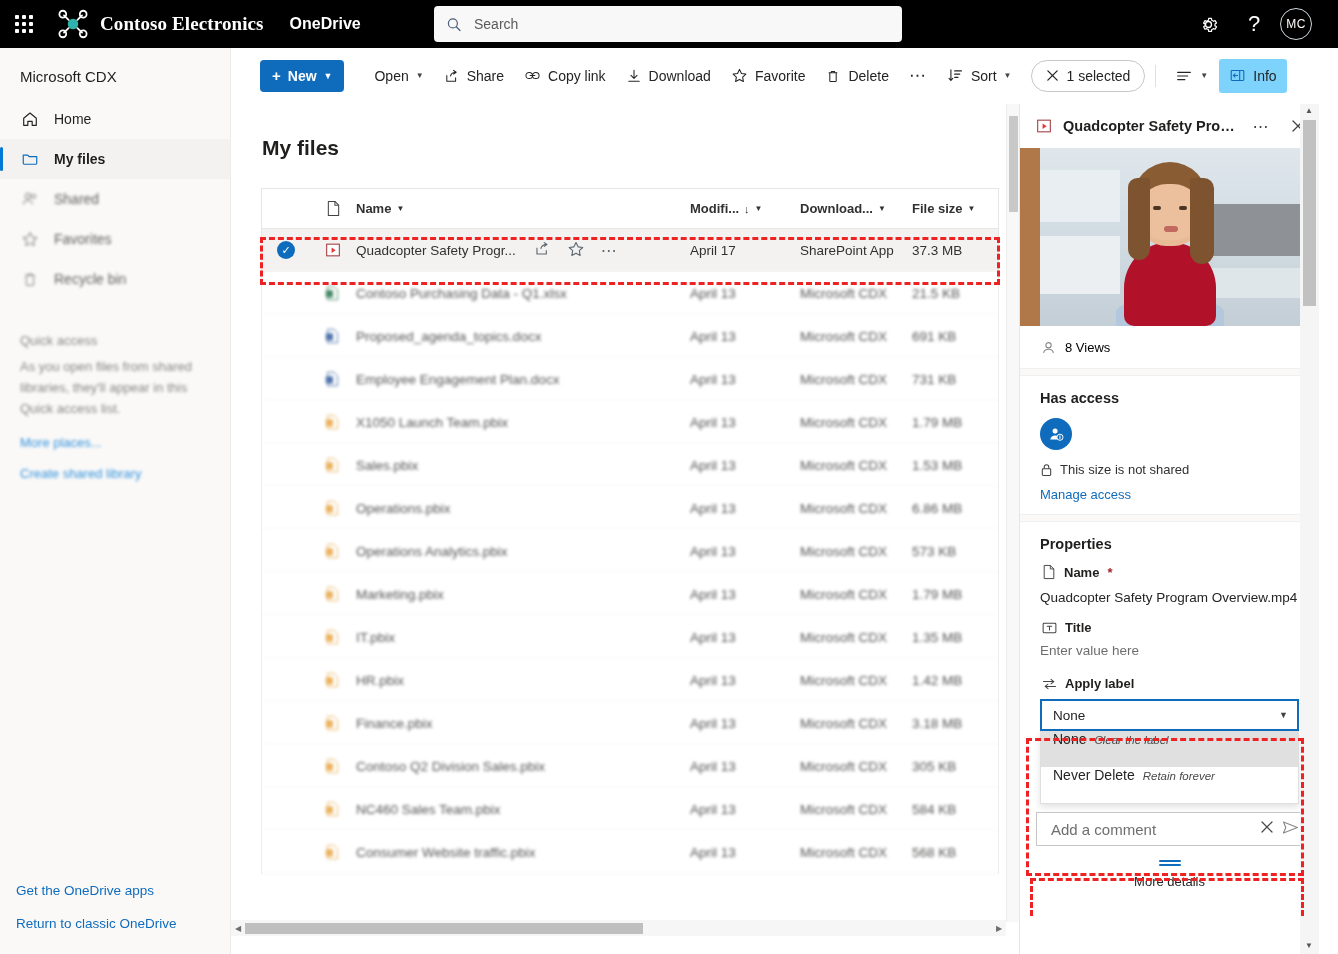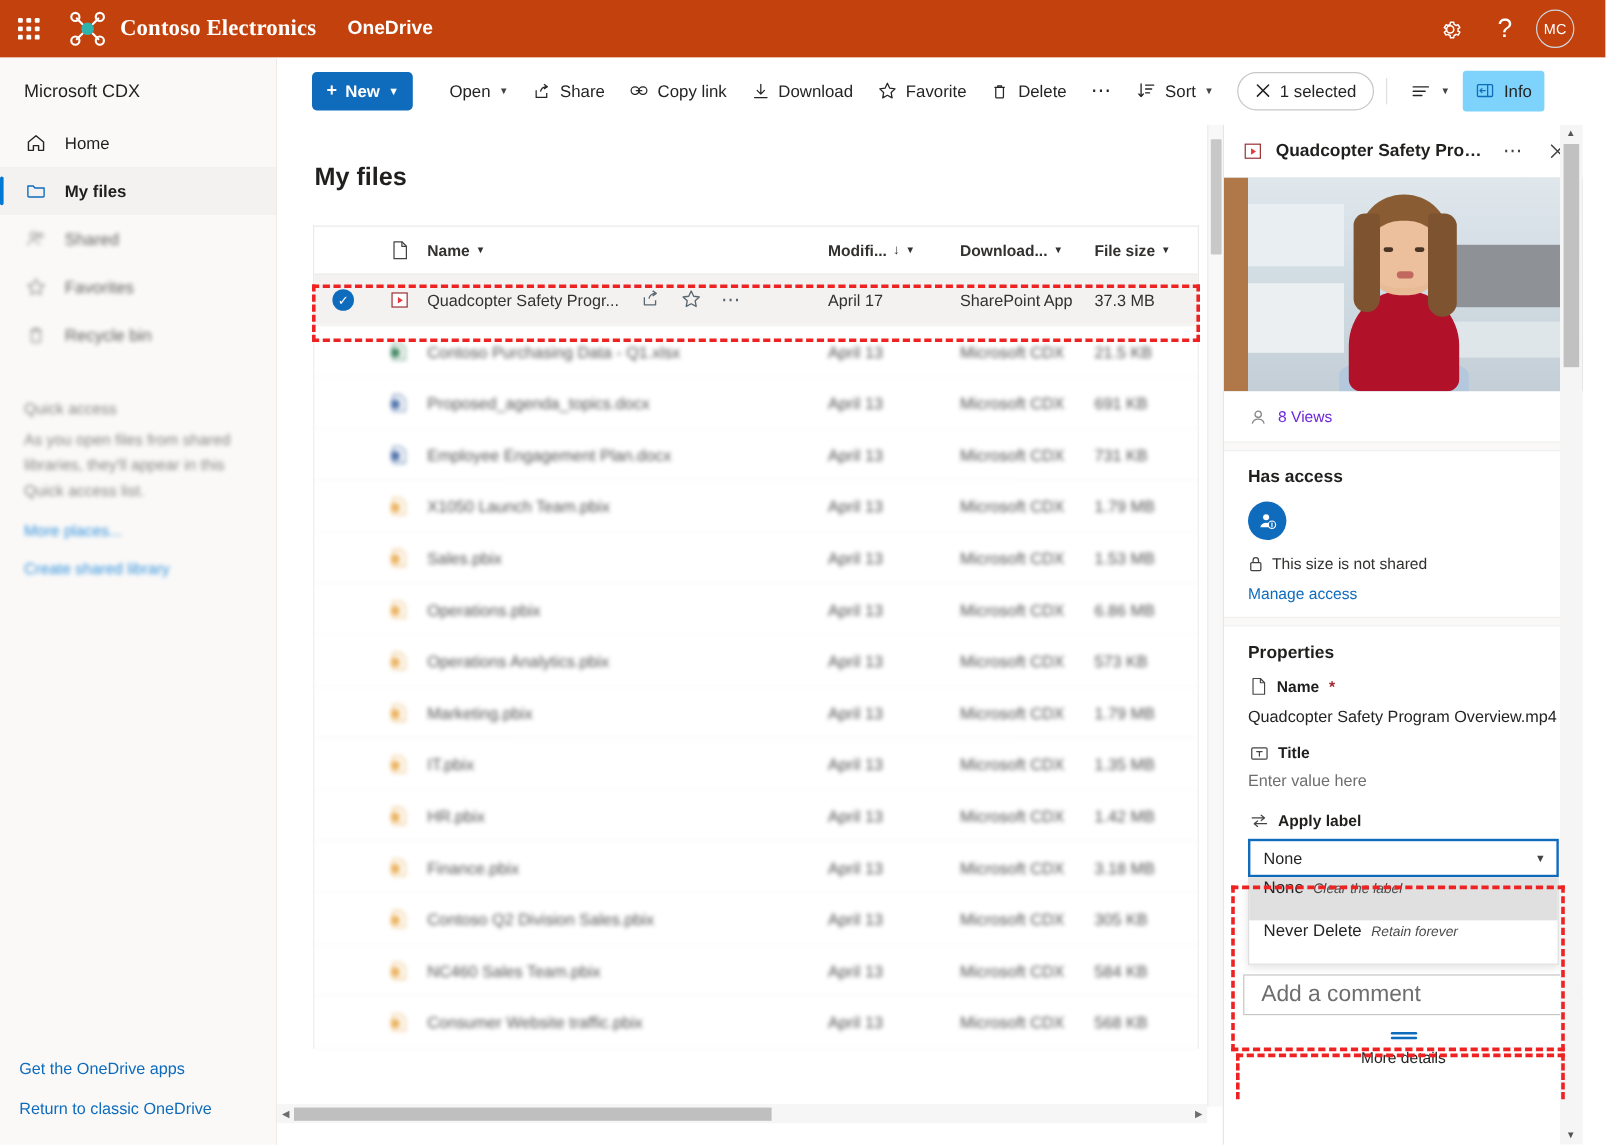--- a/index.html
+++ b/index.html
@@ -8,21 +8,21 @@
     width: 1338px; height: 954px;
     font-family: "Liberation Sans", sans-serif;
     background: #ffffff;
     overflow: hidden;
   }
   .app { position: relative; width: 1338px; height: 954px; background:#fff; }
 
   
   .suitebar {
     position: absolute; top:0; left:0; width:1338px; height:48px;
-    background:#c2410c; display:flex; align-items:center;
+    background:#000000; display:flex; align-items:center;
   }
   .waffle { width:48px; height:48px; display:flex; align-items:center; justify-content:center; cursor:pointer; }
   .waffle-grid { display:grid; grid-template-columns: repeat(3, 4px); grid-template-rows: repeat(3, 4px); gap:3px; }
   .waffle-grid i { display:block; width:4px; height:4px; background:#fff; border-radius:1px; }
   .brand { display:flex; align-items:center; gap:10px; padding-left:8px; }
   .brand-logo { width:34px; height:34px; }
   .brand-name { color:#fff; font-size:19px; font-weight:700; font-family:"Liberation Serif", serif; letter-spacing:.1px; }
   .app-name { color:#fff; font-size:16px; font-weight:700; margin-left:26px; }
   .searchwrap {
     position:absolute; left:434px; top:6px; width:468px; height:36px;
@@ -134,21 +134,21 @@
 
   
   .details {
     position:absolute; top:104px; left:1019px; width:300px; height:850px;
     background:#fff; border-left:1px solid #e6e6e6; overflow:hidden;
   }
   .dp-header { display:flex; align-items:center; gap:10px; height:44px; padding:0 8px 0 14px; }
   .dp-title { flex:1 1 auto; font-size:14.5px; font-weight:600; color:#201f1e; white-space:nowrap; overflow:hidden; text-overflow:ellipsis; }
   .dp-iconbtn { width:28px; height:28px; display:flex; align-items:center; justify-content:center; color:#424242; cursor:pointer; }
   .thumbimg { width:300px; height:178px; position:relative; overflow:hidden; background:#c9d3d9; }
-  .views { display:flex; align-items:center; gap:8px; height:42px; padding-left:20px; font-size:13px; color:#6d28d9; }
+  .views { display:flex; align-items:center; gap:8px; height:42px; padding-left:20px; font-size:13px; color:#000000; }
   .sec-sep { height:8px; background:#faf9f8; border-top:1px solid #f0f0f0; border-bottom:1px solid #f0f0f0; }
   .sec { padding:14px 20px 12px 20px; }
   .sec h3 { margin:0 0 12px 0; font-size:14.5px; font-weight:600; color:#201f1e; }
   .accessavatar {
     width:32px; height:32px; border-radius:50%; background:#0f6cbd; color:#fff;
     display:flex; align-items:center; justify-content:center; margin-bottom:12px;
   }
   .notshared { display:flex; align-items:center; gap:7px; font-size:13px; color:#323130; margin-bottom:10px; }
   .link { font-size:13px; color:#0f6cbd; cursor:pointer; }
   .prop-label { display:flex; align-items:center; gap:8px; font-size:13px; font-weight:600; color:#201f1e; margin:12px 0 8px 2px; }
@@ -159,21 +159,21 @@
     padding:0 9px 0 11px; font-size:13.5px; color:#242424; background:#fff; cursor:pointer;
   }
   .dropdown { border:1px solid #e1dfdd; border-top:none; background:#fff; box-shadow:0 3px 7px rgba(0,0,0,.12); }
   .dd-item { height:36px; display:flex; align-items:baseline; gap:8px; padding:0 12px; font-size:14px; color:#242424; cursor:pointer; }
   .dd-item.hl { background:#e0e0e0; }
   .dd-desc { font-size:11.5px; font-style:italic; color:#4a4a4a; }
   .commentbox {
     margin:0 16px; height:34px; border:1px solid #c8c6c4; background:#fff;
     display:flex; align-items:center; padding:0 8px 0 12px; gap:8px;
   }
-  .comment-input { flex:1 1 auto; border:0; outline:0; font-size:19px; color:#242424; font-family:"Liberation Sans", sans-serif; background:transparent; }
+  .comment-input { flex:1 1 auto; border:0; outline:0; font-size:15px; color:#242424; font-family:"Liberation Sans", sans-serif; background:transparent; }
   .comment-input::placeholder { color:#6e6e6e; }
   .moredetails { text-align:center; font-size:13px; color:#242424; padding-top:6px; cursor:pointer; }
   .grabber { width:22px; height:2px; background:#0f6cbd; margin:0 auto 6px auto; border-radius:1px; box-shadow:0 4px 0 #0f6cbd; }
   .vscroll-dp { position:absolute; right:0; top:0; width:19px; height:850px; background:#f5f5f5; }
   .vscroll-dp .thumb { position:absolute; top:16px; left:3px; width:13px; height:186px; background:#c1c1c1; }
 
   
   .redbox { position:absolute; border:3px dashed #ee2222; pointer-events:none; z-index:40; }
   .redbox.r1 { left:260px; top:237px; width:740px; height:48px; }
   .redbox.r2 { left:1026px; top:738px; width:278px; height:138px; }
@@ -209,20 +209,27 @@
           <circle cx="8" cy="8.4" r="4"></circle>
             <circle cx="32" cy="8.4" r="4"></circle>
           <circle cx="8" cy="31.6" r="4"></circle>
             <circle cx="32" cy="31.6" r="4"></circle>
         </g>
       </svg>
       <span class="brand-name">Contoso Electronics</span>
     </div>
     <span class="app-name">OneDrive</span>
 
+    <div class="searchwrap">
+      <svg width="17" height="17" viewBox="0 0 20 20">
+        <circle cx="8.6" cy="8.6" r="5.6" fill="none" stroke="#4a5f7a" stroke-width="1.5"></circle>
+        <path d="M12.8 12.8 L17.5 17.5" stroke="#4a5f7a" stroke-width="1.5" stroke-linecap="round"></path>
+      </svg>
+      <input class="search-input" type="text" placeholder="Search" style="">
+    </div>
 
     <div class="suite-right">
       <div class="suite-btn">
         <svg width="21" height="21" viewBox="0 0 24 24">
           <path d="M12 8.6a3.4 3.4 0 1 0 0 6.8 3.4 3.4 0 0 0 0-6.8z" fill="none" stroke="#fff" stroke-width="1.5"></path>
           <path d="M19.4 13.5l1.8 1.1-1.6 2.8-2-.7a7.6 7.6 0 0 1-1.9 1.1l-.3 2.1h-3.2l-.3-2.1a7.6 7.6 0 0 1-1.9-1.1l-2 .7-1.6-2.8 1.8-1.1a7.7 7.7 0 0 1 0-2.2L6.4 10.4 8 7.6l2 .7a7.6 7.6 0 0 1 1.9-1.1l.3-2.1h3.2l.3 2.1c.7.26 1.33.63 1.9 1.1l2-.7 1.6 2.8-1.8 1.1c.08.72.08 1.46 0 2.2z" fill="none" stroke="#fff" stroke-width="1.4" stroke-linejoin="round"></path>
         </svg>
       </div>
       <div class="suite-btn">
         <span style="font-size:22px; color:#fff;">?</span>

